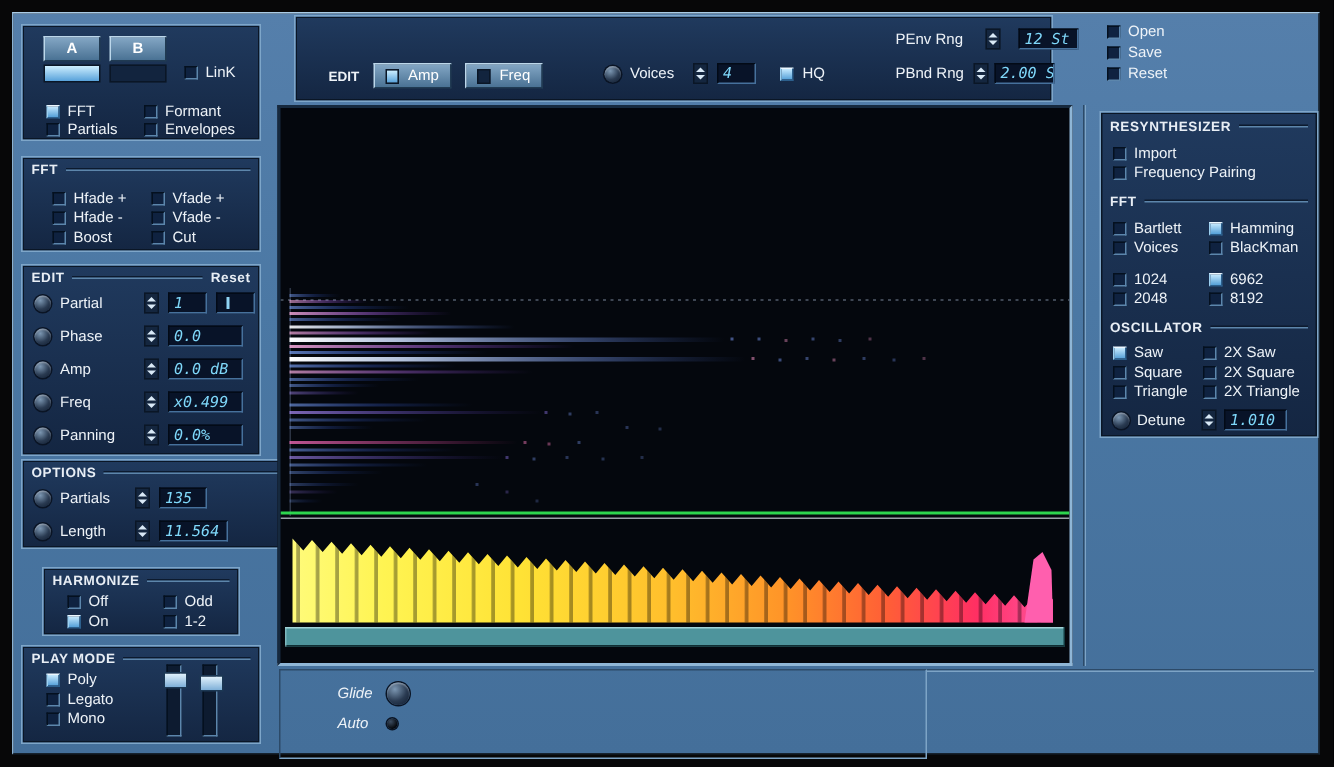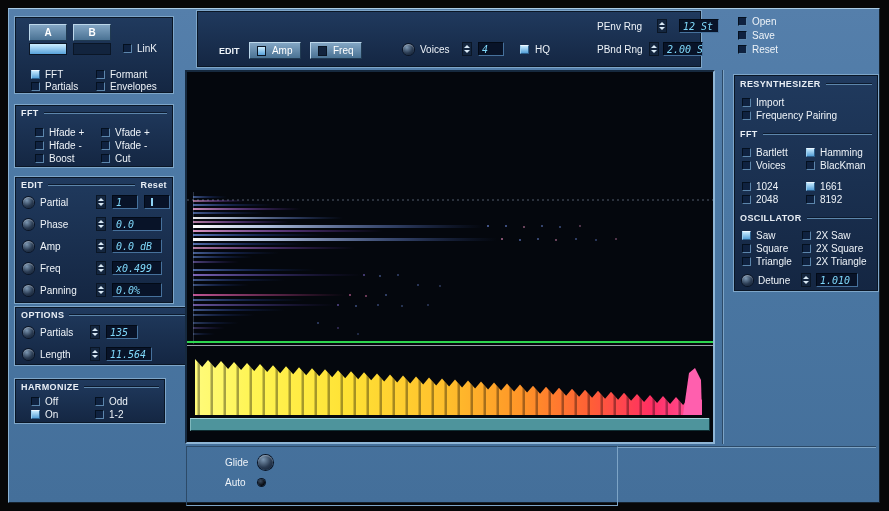--- a/index.html
+++ b/index.html
@@ -47,21 +47,21 @@
         background:linear-gradient(180deg,#83a6c4,#4a7294);border:1px solid;
         border-color:#bcd7ea #203a52 #203a52 #bcd7ea;color:#fff;font-size:10px;}
   .tbtn .sq{width:8px;height:8px;background:#12243e;border:1px solid #0a1626;}
   .tbtn.active .sq{background:linear-gradient(180deg,#cdeeff,#58a2da);}
   .display{position:absolute;left:185px;top:70px;width:530px;height:374px;box-sizing:border-box;
            background:#04070d;border:2px solid;border-color:#16293e #8fb6d6 #8fb6d6 #16293e;}
   .vslider{position:absolute;width:10px;height:48px;background:#0d1b30;border:1px solid;box-sizing:border-box;
            border-color:#04101f #5c86ac #5c86ac #04101f;}
   .vslider .handle{position:absolute;left:-3px;width:14px;height:9px;
                    background:linear-gradient(180deg,#e2f2fc,#7fb0d8);border:1px solid #1c3854;}
-  .gbox{position:absolute;border:1px solid;border-color:#2c4a68 #7da4c6 #7da4c6 #2c4a68;}
+  .gbox{position:absolute;border:1px solid;border-color:#2c4a68 #7da4c6 #7da4c6 #2c4a68;font-style:italic;}
   .groove-v{position:absolute;width:0;border-left:1px solid #2c4a68;border-right:1px solid #7da4c6;}
   .groove-h{position:absolute;height:0;border-top:1px solid #2c4a68;border-bottom:1px solid #7da4c6;}
 </style>
 </head>
 <body>
 
 <div class="window">
   <div class="steel"></div>
 
   <div class="panel" style="left:14px;top:16px;width:160px;height:78px">
@@ -198,21 +198,21 @@
       <span class="knob"></span>
       <span class="lbl" style="width:44px">Length</span>
       <span class="stepper">
           <i class="up"></i>
           <i class="dn"></i>
         </span>
       <span class="field" style="width:46px">11.564</span>
     </div>
   </div>
 
-  <div class="panel" style="left:14px;top:378px;width:152px;height:46px">
+  <div class="panel" style="left:28px;top:378px;width:132px;height:46px">
     <div class="ptitle" style="top:3px">
         <span class="t">HARMONIZE</span>
         <span class="rule"></span>
       </div>
     <div class="copt" style="left:16px;top:17px">
         <span class="chk"></span>
         <span class="lbl">Off</span>
       </div>
     <div class="copt" style="left:16px;top:30px">
         <span class="chk on"></span>
@@ -221,20 +221,44 @@
     <div class="copt" style="left:80px;top:17px">
         <span class="chk"></span>
         <span class="lbl">Odd</span>
       </div>
     <div class="copt" style="left:80px;top:30px">
         <span class="chk"></span>
         <span class="lbl">1-2</span>
       </div>
   </div>
 
+  <div class="panel" style="left:14px;top:430px;width:160px;height:66px">
+    <div class="ptitle" style="top:3px">
+        <span class="t">PLAY MODE</span>
+        <span class="rule"></span>
+      </div>
+    <div class="copt" style="left:16px;top:17px">
+        <span class="chk on"></span>
+        <span class="lbl">Poly</span>
+      </div>
+    <div class="copt" style="left:16px;top:30px">
+        <span class="chk"></span>
+        <span class="lbl">Legato</span>
+      </div>
+    <div class="copt" style="left:16px;top:43px">
+        <span class="chk"></span>
+        <span class="lbl">Mono</span>
+      </div>
+    <div class="vslider" style="left:96px;top:12px">
+        <span class="handle" style="top:4px"></span>
+      </div>
+    <div class="vslider" style="left:120px;top:12px">
+        <span class="handle" style="top:6px"></span>
+      </div>
+  </div>
 
   <div class="panel" style="left:196px;top:10px;width:506px;height:58px">
     <div class="row" style="left:22px;top:31px;gap:9px">
       <span class="lbl" style="font-weight:bold;font-size:9px">EDIT</span>
       <span class="tbtn active" style="width:52px">
           <span class="sq"></span>
           <span>Amp</span>
         </span>
       <span class="tbtn" style="width:52px">
           <span class="sq"></span>
@@ -317,21 +341,21 @@
     <div class="copt" style="left:72px;top:85px">
         <span class="chk"></span>
         <span class="lbl">BlacKman</span>
       </div>
     <div class="copt" style="left:8px;top:106px">
         <span class="chk"></span>
         <span class="lbl">1024</span>
       </div>
     <div class="copt" style="left:72px;top:106px">
         <span class="chk on"></span>
-        <span class="lbl">1661</span>
+        <span class="lbl">6962</span>
       </div>
     <div class="copt" style="left:8px;top:119px">
         <span class="chk"></span>
         <span class="lbl">2048</span>
       </div>
     <div class="copt" style="left:72px;top:119px">
         <span class="chk"></span>
         <span class="lbl">8192</span>
       </div>
 

